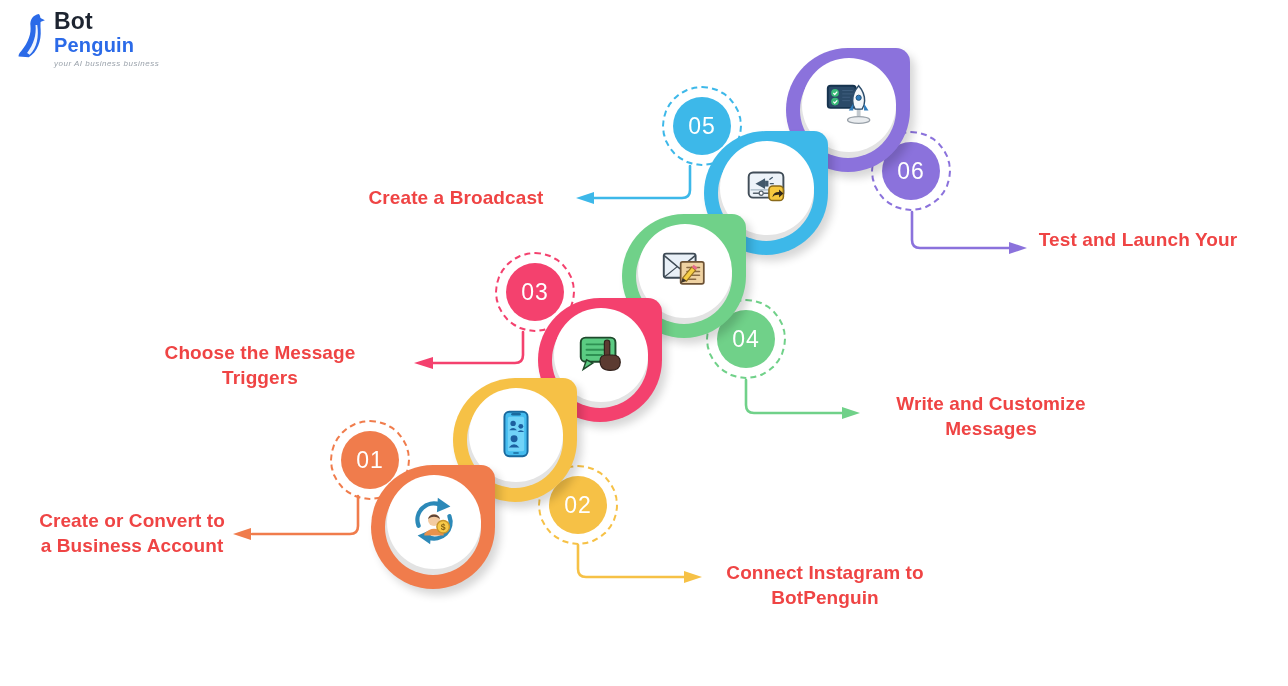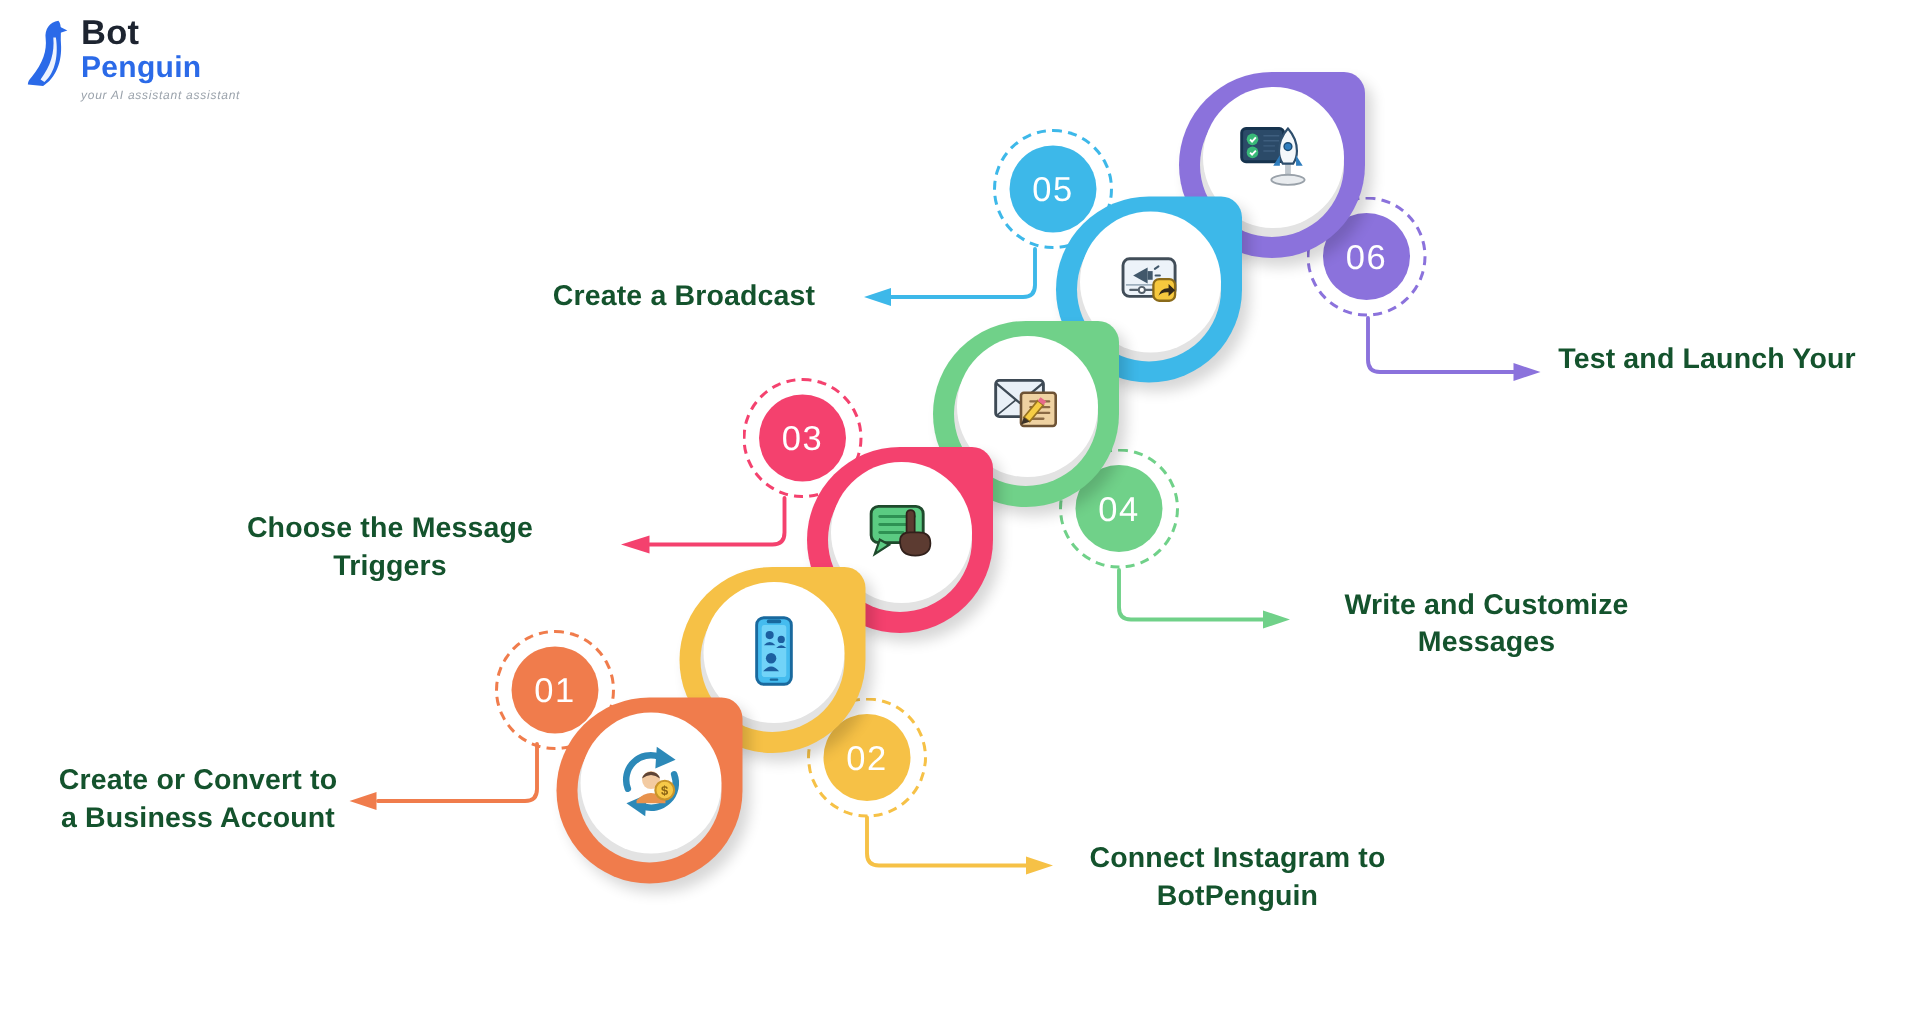--- a/index.html
+++ b/index.html
@@ -30,21 +30,21 @@
   .ring{
     position:absolute;inset:0;background:var(--c);
     border-radius:50% 14px 50% 50%;
     box-shadow:5px 6px 9px rgba(0,0,0,.16);
   }
   .inner-gray{position:absolute;left:14px;top:14px;width:96px;height:96px;border-radius:50%;background:#E3E3E3;}
   .inner-white{position:absolute;left:16px;top:10px;width:94px;height:94px;border-radius:50%;background:#fff;}
   .icon{position:absolute;left:36px;top:29px;width:54px;height:54px;}
   .label{
     position:absolute;width:240px;text-align:center;z-index:2;
-    font-size:19px;font-weight:700;color:#14532d;line-height:24.5px;letter-spacing:.1px;
+    font-size:19px;font-weight:700;color:#ef4444;line-height:24.5px;letter-spacing:.1px;
   }
   .label span{display:block;}
   
   .s1 .conn{left:220px;top:492px;}
   .s1 .badge-group{left:330px;top:420px;text-align:right;}
   .s1 .big{left:371px;top:465px;z-index:8;}
   .s1 .label{left:12px;top:509px;}
   .s2 .conn{left:570px;top:541px;}
   .s2 .badge-group{left:538px;top:465px;}
   .s2 .big{left:453px;top:378px;z-index:7;}
@@ -75,21 +75,21 @@
     <span>
       <svg width="34" height="52" viewBox="0 0 40 54">
         <path d="M27 1 C20 2 16 8 17 15 C18 24 15 34 6 45 C4 47 3 49 3 51 L15 52 C25 46 30 33 29 19 C28.5 12 30 4 27 1 Z" fill="#2B6AE8"></path>
         <path d="M27 5 L34 8.5 L27 11 Z" fill="#2B6AE8"></path>
         <path d="M23 14 C24 26 21 36 13 47 L16 49 C25 41 27 27 25 14 Z" fill="#ffffff" opacity="0.92"></path>
       </svg>
     </span>
     <div class="logo-text">
       <span class="logo-bot">Bot</span>
       <span class="logo-penguin">Penguin</span>
-      <span class="logo-tagline">your AI assistant assistant</span>
+      <span class="logo-tagline">your AI business business</span>
     </div>
   </div>
 
   <div class="step s1" style="--c: #F07C4C;">
     <svg class="conn" width="150" height="55" viewBox="0 0 150 55">
       <path d="M138 4 V34 Q138 42 130 42 H32"></path>
         <polygon points="31,36 31,48 13,42"></polygon>
     </svg>
     <div class="badge-group">
       <div class="badge-dash"></div>

